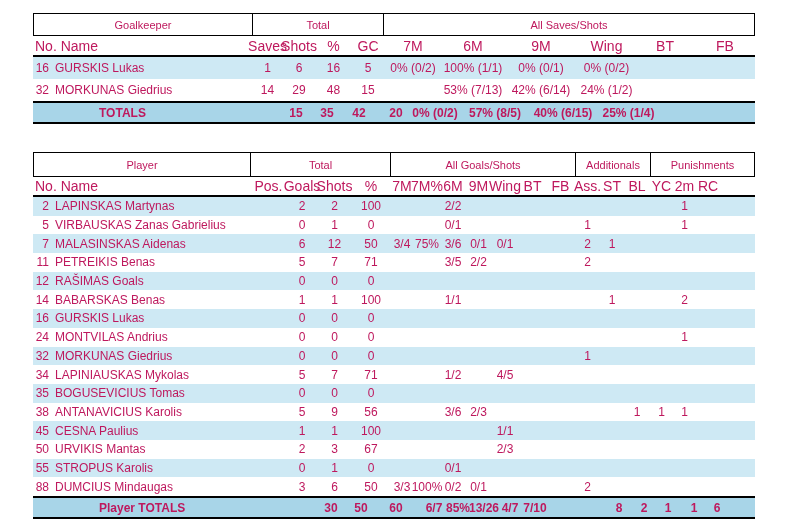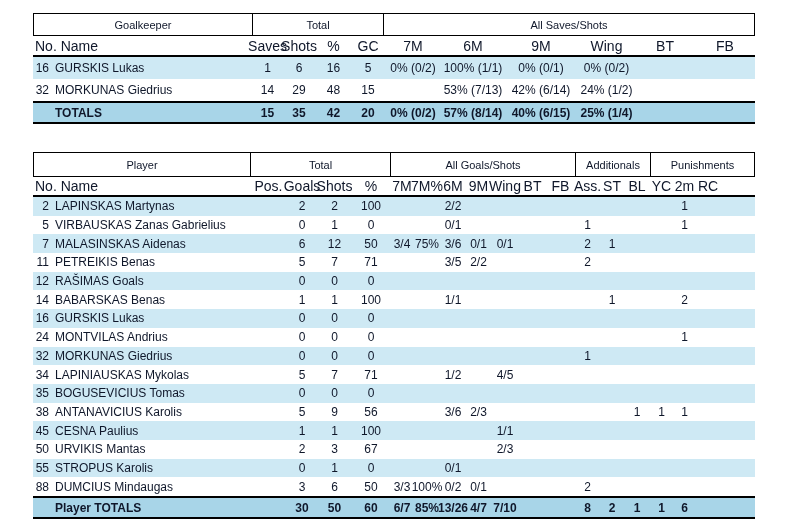--- a/index.html
+++ b/index.html
@@ -1,17 +1,17 @@
 <!DOCTYPE html>
 <html style="--row-highlight: #cee9f4; --totals-row: #a8d5e8;"><head>
 <meta charset="utf-8">
 <style>
   html,body{margin:0;padding:0;background:#fff;}
   .page{position:relative;width:790px;height:523px;background:#fff;overflow:hidden;
-        font-family:"Liberation Sans",sans-serif;color:#0f172a;}
+        font-family:"Liberation Sans",sans-serif;color:#be185d;}
   .tbl{position:absolute;left:33px;width:722px;}
   #gk-table{top:13px;}
   #pl-table{top:152px;}
 
   
   .band{display:flex;box-sizing:border-box;border:1.5px solid #000;align-items:stretch;}
   .band-t1{height:23px;}
   .band-t2{height:25px;}
   .band-box{box-sizing:border-box;display:flex;align-items:center;justify-content:center;
             font-size:11px;white-space:nowrap;}
@@ -31,21 +31,21 @@
   .cell.name{justify-content:flex-start;padding-left:2px;}
   .span2{grid-column:span 2;}
 
   .r1{height:22px;}
   .r2{height:18.7px;}
   .rows > div:nth-of-type(odd){background:var(--row-highlight,#cee9f4);}
 
   .totals{background:var(--totals-row,#a8d5e8);border-top:2.5px solid #000;border-bottom:2.5px solid #000;}
   .totals-t1{height:19px;}
   .totals-t2{height:19px;}
-  .totals .cell{font-weight:bold;}
+  .totals .cell{font-weight:bold;margin-left:44px;}
   .cell.totlabel{justify-content:flex-start;padding-left:22px;font-weight:bold;}
 </style>
 </head>
 <body>
 
 <div class="page">
 
   <section class="tbl" id="gk-table">
     <div class="band band-t1">
       <div class="band-box" style="width:218px">Goalkeeper</div>
@@ -97,21 +97,21 @@
           <div class="cell"></div>
         </div>
       </div>
     <div class="grid1 totals totals-t1">
       <div class="cell totlabel span2">TOTALS</div>
       <div class="cell">15</div>
       <div class="cell">35</div>
       <div class="cell">42</div>
       <div class="cell">20</div>
       <div class="cell">0% (0/2)</div>
-      <div class="cell">57% (8/14)</div>
+      <div class="cell">57% (8/5)</div>
       <div class="cell">40% (6/15)</div>
       <div class="cell">25% (1/4)</div>
       <div class="cell"></div>
       <div class="cell"></div>
     </div>
   </section>
 
   <section class="tbl" id="pl-table">
     <div class="band band-t2">
       <div class="band-box" style="width:216px">Player</div>

